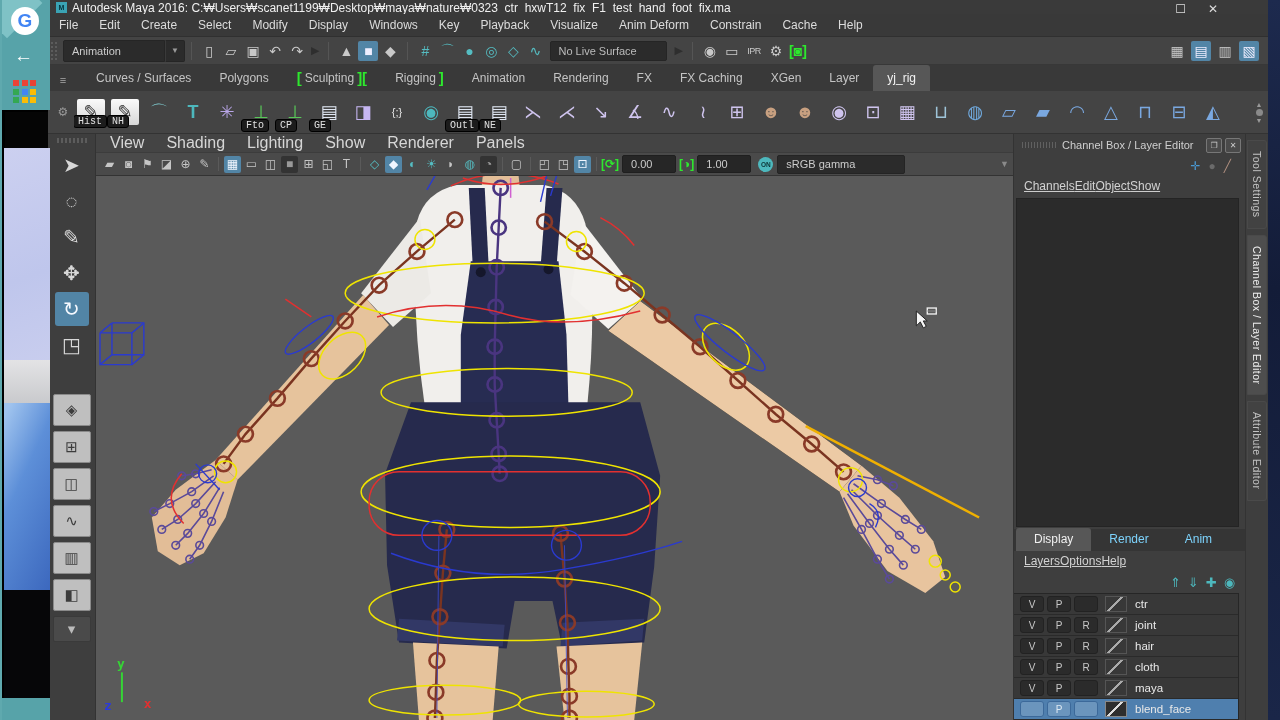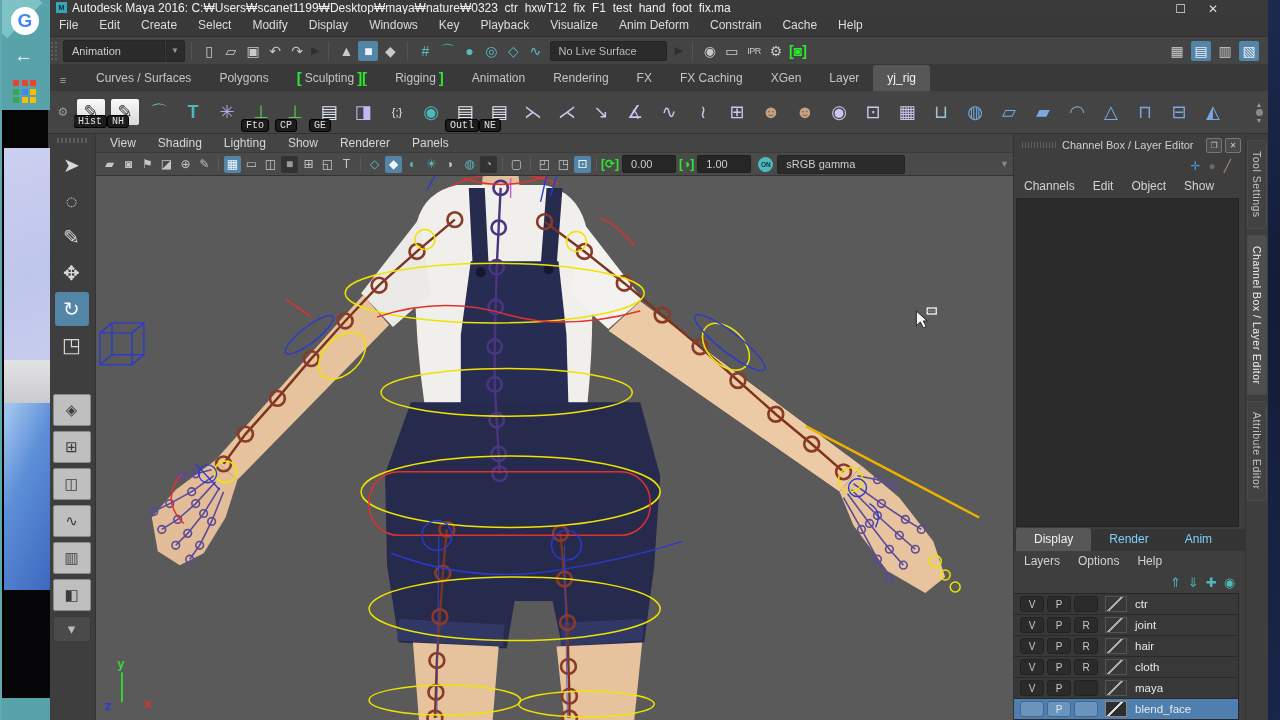--- a/index.html
+++ b/index.html
@@ -70,41 +70,41 @@
   #toolbox .hgrip{width:30px;height:5px;margin:4px 0 3px;background:repeating-linear-gradient(90deg,#5c5c5c 0 2px,transparent 2px 4px);}
   .tool{width:34px;height:34px;display:flex;align-items:center;justify-content:center;font-size:20px;color:#d8d8d8;margin:2px 0;border-radius:3px;}
   .tool.active{background:#5285a6;color:#f5f9ff;}
   #layouts{margin-top:30px;display:flex;flex-direction:column;align-items:center;gap:5px;}
   .layout-btn{width:36px;height:30px;background:#bfbfbf;border:1px solid #8a8a8a;border-radius:2px;color:#3c3c3c;
     display:flex;align-items:center;justify-content:center;font-size:15px;}
   .layout-btn.dark{background:#4a4a4a;border:1px solid #3a3a3a;color:#bbb;height:24px;}
   
   #viewport{flex:1;display:flex;flex-direction:column;min-width:0;background:#444;}
   #vp-menubar{height:18px;display:flex;align-items:center;gap:22px;padding-left:14px;flex:0 0 18px;background:#444;}
-  .vp-menu-item{color:#d6d6d6;font-size:12px;}
+  .vp-menu-item{color:#d6d6d6;font-size:16px;}
   #vp-toolbar{height:22px;background:#4a4a4a;display:flex;align-items:center;padding-left:4px;flex:0 0 22px;border-top:1px solid #3c3c3c;border-bottom:1px solid #333;}
   .vp-icon{width:17px;height:17px;display:flex;align-items:center;justify-content:center;font-size:12px;color:#c6c6c6;border-radius:2px;margin:0 1px;flex:0 0 17px;}
   .vp-icon.active{background:#5285a6;color:#f0f6ff;}
   .vp-icon.pressed{background:#333;color:#999;}
   .vp-icon.teal{color:#55bdc2;}
   .tool-sep{width:1px;height:14px;background:#5a5a5a;margin:0 4px;flex:0 0 1px;}
   .vp-field{width:44px;height:16px;background:#262626;border:1px solid #1f1f1f;border-radius:2px;color:#ccc;display:flex;align-items:center;padding-left:8px;margin:0 3px;}
   #on-toggle{width:15px;height:15px;border-radius:50%;background:#4db8bd;color:#0c3436;font-size:6.5px;font-weight:bold;display:flex;align-items:center;justify-content:center;margin:0 4px;}
   #colorspace{width:118px;height:17px;background:#2b2b2b;border:1px solid #242424;border-radius:2px;color:#ccc;display:flex;align-items:center;padding-left:8px;}
   #cs-arrow{color:#8a8a8a;font-size:9px;margin:0 4px 0 auto;}
   #vp-canvas{flex:1;background:#5a5a5a;position:relative;min-height:0;}
   #vp-canvas svg{display:block;width:100%;height:100%;}
   
   #right-panel{width:231px;flex:0 0 231px;background:#3e3e3e;display:flex;flex-direction:column;border-left:1px solid #333;}
   #cb-header{height:22px;display:flex;align-items:center;flex:0 0 22px;padding:0 4px;}
   .dotgrip{width:36px;height:6px;background:repeating-linear-gradient(90deg,#606060 0 1px,transparent 1px 3px);margin:0 4px;}
   #cb-title{color:#cfcfcf;font-size:11px;white-space:nowrap;}
   .winbtn{width:14px;height:13px;border:1px solid #777;border-radius:2px;color:#ccc;font-size:8px;display:flex;align-items:center;justify-content:center;margin-left:3px;background:#4a4a4a;}
   #cb-iconrow{height:20px;display:flex;align-items:center;justify-content:flex-end;gap:8px;padding-right:14px;flex:0 0 20px;}
-  #cb-menus,#layer-menus{height:20px;display:flex;align-items:center;gap:18px;padding-left:10px;flex:0 0 20px;}
+  #cb-menus,#layer-menus{height:20px;display:flex;align-items:center;padding-left:10px;flex:0 0 20px;text-decoration:underline;}
   .cb-menu-item{color:#d2d2d2;font-size:12px;}
   #channel-area{flex:1;background:#2b2b2b;margin:2px 6px 0 2px;border:1px solid #242424;min-height:0;}
   #layer-tabs{height:22px;display:flex;align-items:flex-end;flex:0 0 22px;background:#353535;padding-left:2px;margin-top:2px;}
   .layer-tab{padding:4px 18px 5px;color:#7dd3fc;font-size:12px;}
   .layer-tab.active{background:#575757;color:#f0f0f0;border-radius:3px 3px 0 0;}
   #layer-icons{height:22px;display:flex;align-items:center;justify-content:flex-end;gap:7px;padding-right:10px;flex:0 0 22px;}
   .layer-tool{color:#4db8bd;font-size:13px;}
   #layers{flex:0 0 126px;background:#303030;border-top:1px solid #262626;overflow:hidden;margin-right:6px;border-right:1px solid #262626;}
   .layer-row{height:20px;display:flex;align-items:center;padding-left:6px;gap:3px;border-bottom:1px solid #2a2a2a;background:#383838;}
   .layer-row.selected{background:#4f7fae;}

